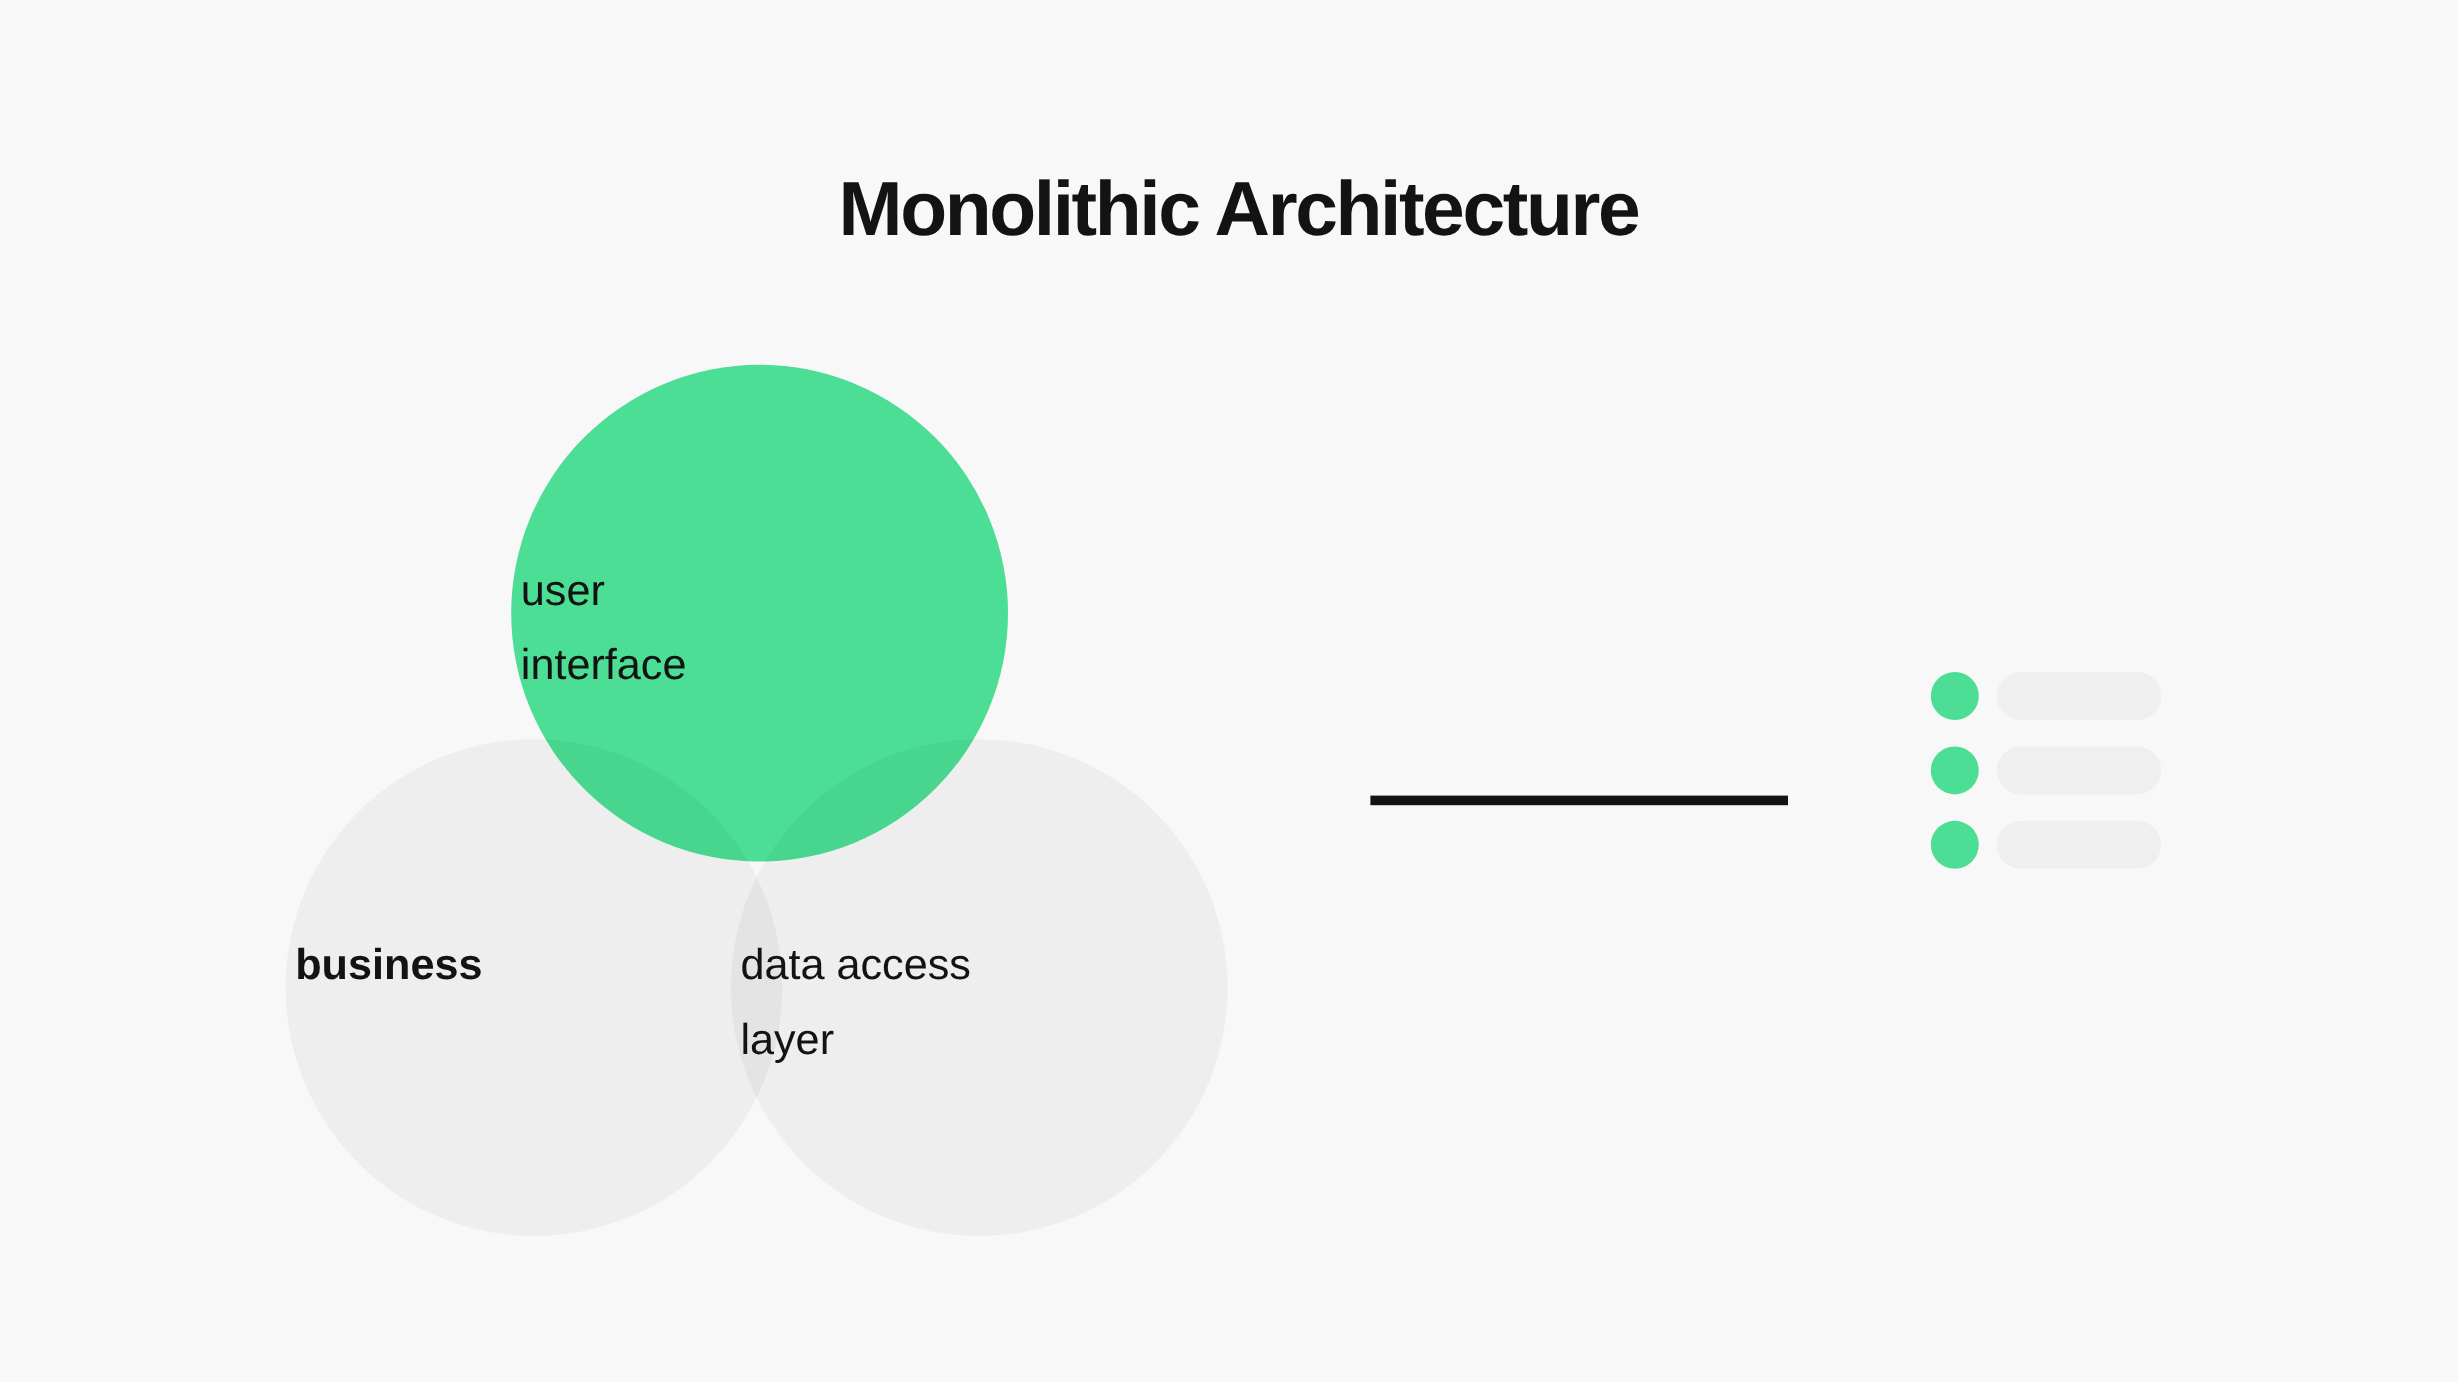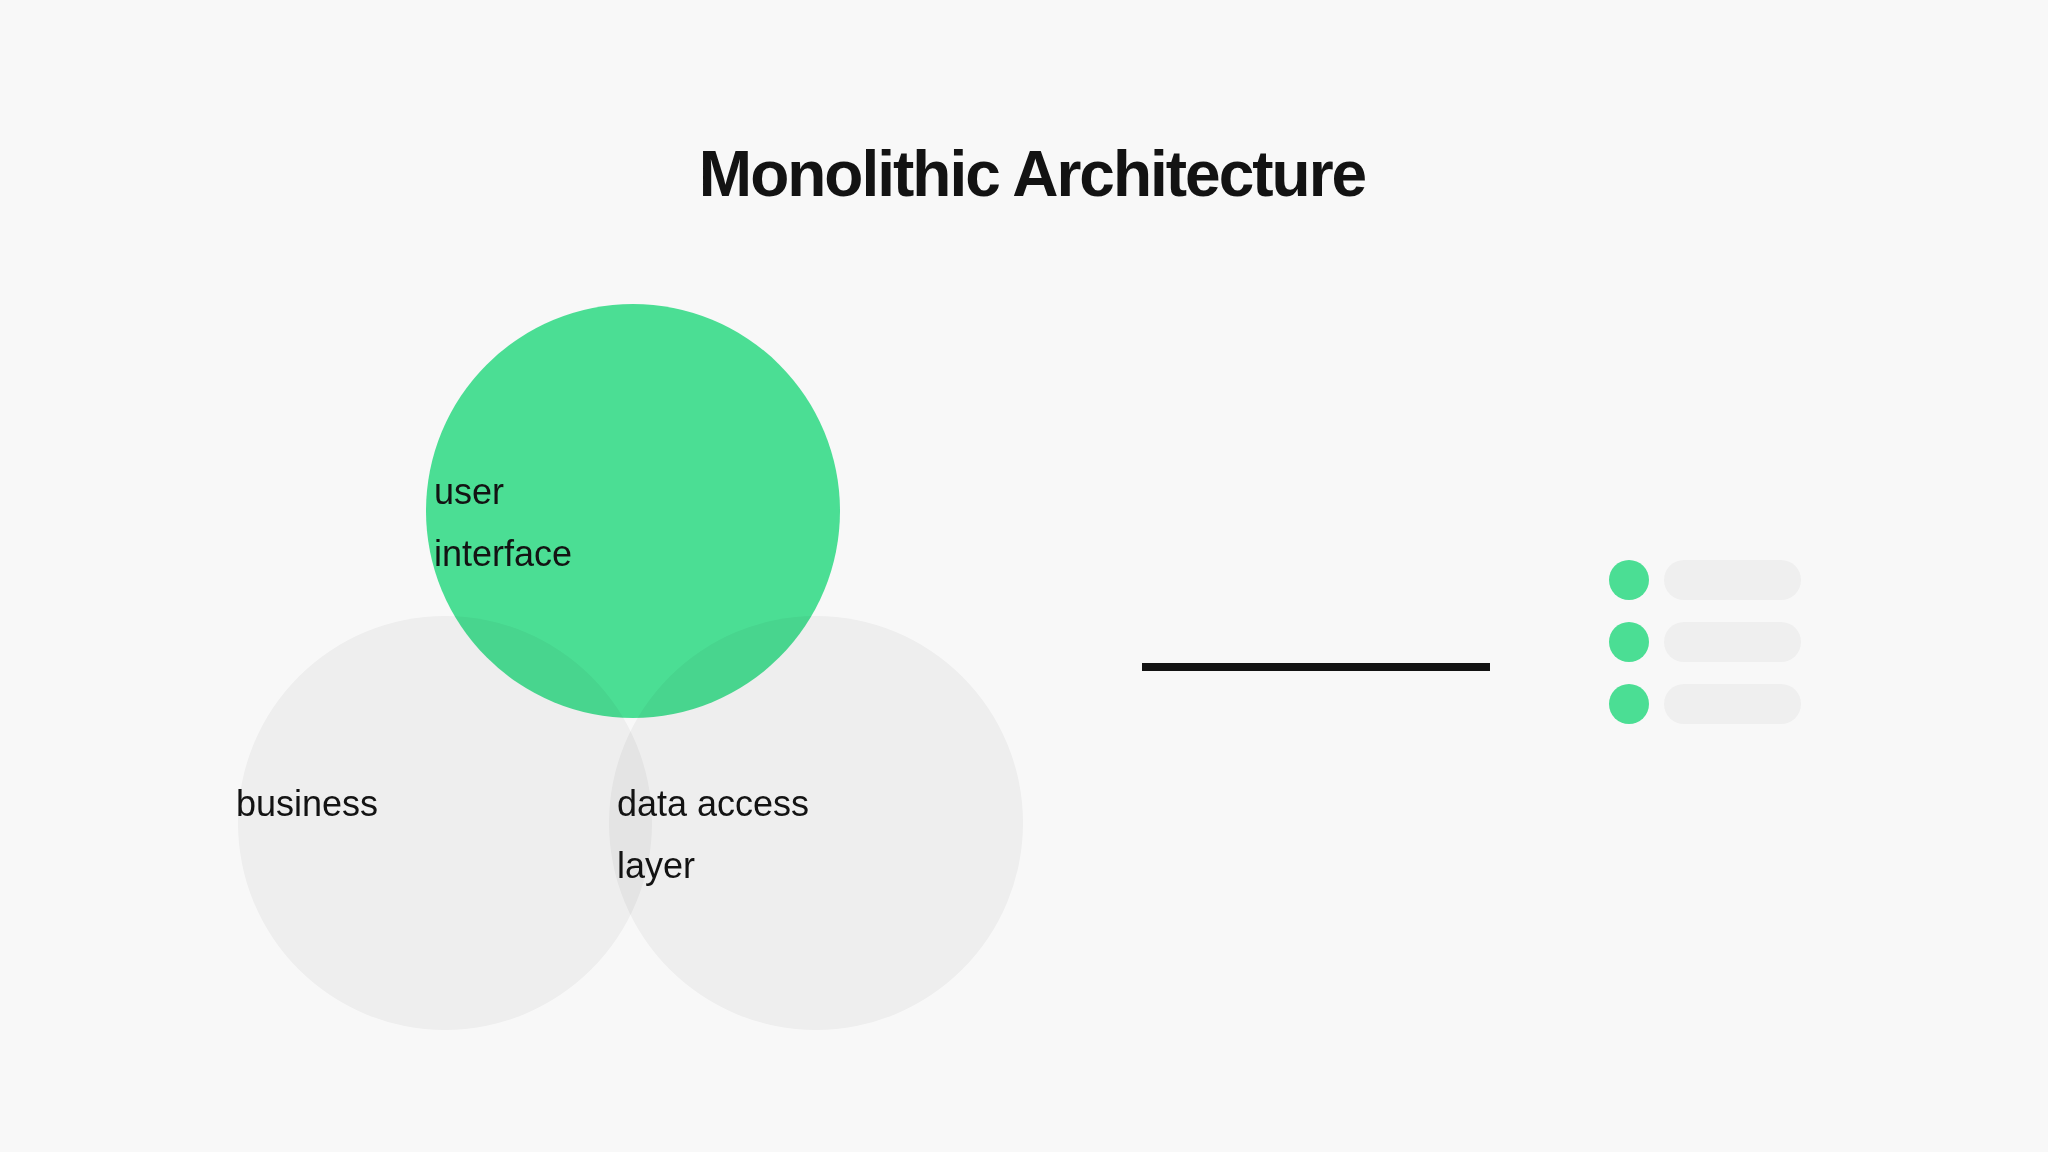--- a/index.html
+++ b/index.html
@@ -46,21 +46,21 @@
     z-index:3;
     width:414px;
     text-align:left;
     font-size:36px;
     line-height:54px;
     font-weight:500;
     color:var(--ink);
   }
   .vlabel span{ display:block; }
   .vlabel.ui{ left:418px; top:449px; }
-  .vlabel.business{ left:220px; top:761px; }
+  .vlabel.business{ left:230px; top:761px;font-weight:bold; }
   .vlabel.dal{ left:601px; top:761px; }
   .connector{
     position:absolute;
     left:1134px; top:655px;
     width:348px; height:3px;
     background:var(--ink);
   }
   .db{
     position:absolute;
     left:1593px; top:544px;

